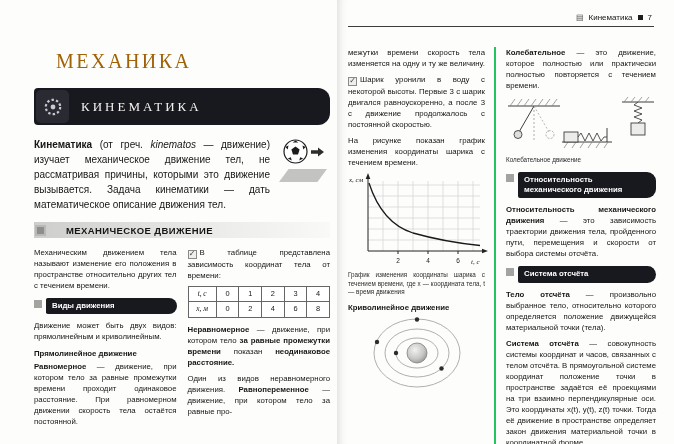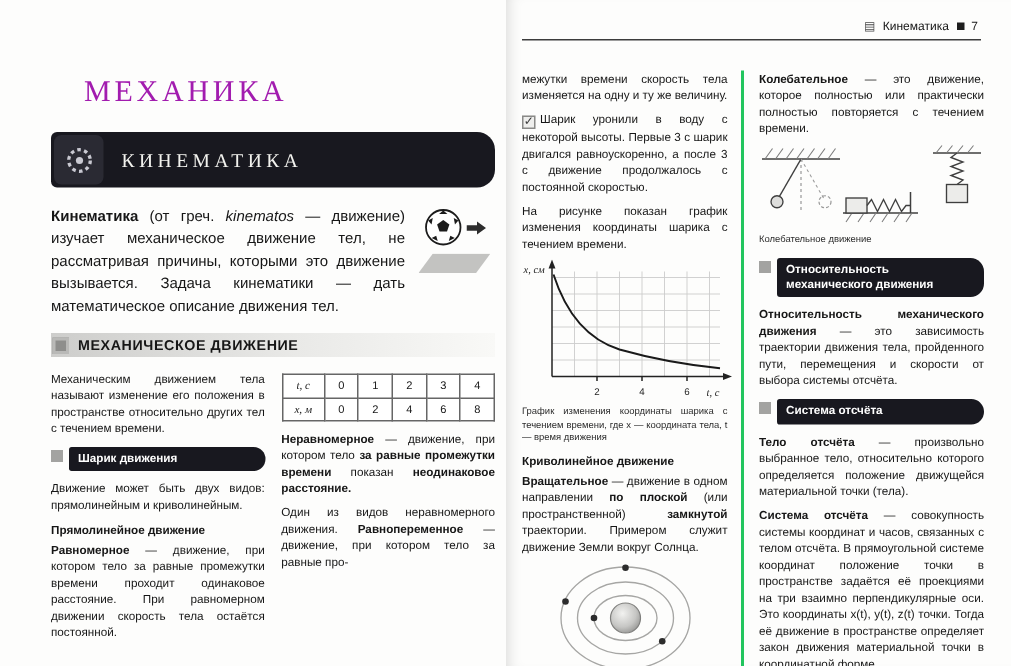--- a/index.html
+++ b/index.html
@@ -4,32 +4,32 @@
 <style>
   * { margin:0; padding:0; box-sizing:border-box; }
   html,body { width:674px; height:444px; }
   body { font-family:"Liberation Sans", sans-serif; background:#f4f4f2; color:#161616; }
   .spread { display:flex; width:674px; height:444px; background:#fdfdfc; overflow:hidden; position:relative; }
   .page { height:444px; position:relative; }
   .left-page { width:337px; padding:12px 6px 6px 34px; }
   .right-page { width:337px; padding:10px 20px 6px 11px; box-shadow:inset 9px 0 10px -8px rgba(0,0,0,0.16); }
 
   
-  .main-title { font-family:"Liberation Serif", serif; font-size:20px; font-weight:400; letter-spacing:2.5px; margin:38px 0 0 22px; color:#a21caf; }
+  .main-title { font-family:"Liberation Serif", serif; font-size:20px; font-weight:400; letter-spacing:2.5px; margin:38px 0 0 22px; color:#a16207; }
   .kin-banner { margin-top:15px; width:296px; height:37px; background:#18181f; border-radius:4px 12px 12px 4px; display:flex; align-items:center; gap:12px; padding-left:2px; }
   .kin-icon { width:33px; height:33px; background:#2a2a33; border-radius:5px; display:flex; align-items:center; justify-content:center; flex:none; }
   .kin-title { color:#f2f2ee; font-family:"Liberation Serif", serif; font-size:13px; letter-spacing:3px; }
 
   .intro-block { margin-top:12px; width:296px; overflow:hidden; }
   .fig-ball { float:right; width:54px; margin:2px 0 2px 6px; display:flex; flex-direction:column; align-items:center; gap:5px; }
   .ball-row { display:flex; align-items:center; gap:3px; }
   .plane { width:48px; height:13px; background:#c3c3c1; clip-path:polygon(20% 0, 100% 0, 80% 100%, 0 100%); }
   .intro-text { font-size:10px; line-height:1.5; text-align:justify; }
 
-  .section-bar { margin-top:10px; width:296px; height:16px; display:flex; align-items:center; gap:6px; background:linear-gradient(90deg,#cdcdcb 0%, #e9e9e7 55%, #f9f9f7 100%); padding-left:1px; }
+  .section-bar { margin-top:10px; width:296px; height:16px; display:flex; align-items:center; gap:20px; background:linear-gradient(90deg,#cdcdcb 0%, #e9e9e7 55%, #f9f9f7 100%); padding-left:1px; }
   .sec-sq { width:11px; height:11px; background:#8e8e8c; border:2px solid #b9b9b7; flex:none; }
   .section-title { font-size:9.5px; font-weight:bold; letter-spacing:0.4px; }
 
   .cols { display:flex; gap:11px; margin-top:9px; width:296px; }
   .col { flex:1; font-size:7.8px; line-height:1.42; text-align:justify; }
   .col p, .rcol1 p, .rcol2 p { margin-bottom:5px; }
   .sub-head { font-weight:bold; margin-bottom:2px !important; }
 
   .badge, .dark-header { display:flex; align-items:flex-start; margin:7px 0 6px; }
   .badge-sq { width:8px; height:8px; background:#a3a3a1; margin:2px 4px 0 0; flex:none; }
@@ -101,28 +101,29 @@
       <span class="sec-sq"></span>
       <span class="section-title">МЕХАНИЧЕСКОЕ ДВИЖЕНИЕ</span>
     </div>
 
     <div class="cols">
 
       <div class="col">
         <p>Механическим движением тела называют изменение его положения в пространстве относительно других тел с течением времени.</p>
         <div class="badge">
           <span class="badge-sq"></span>
-          <span class="badge-bar">Шарик движения</span>
+          <span class="badge-bar">Виды движения</span>
         </div>
         <p>Движение может быть двух видов: прямолинейным и криволинейным.</p>
         <p class="sub-head">Прямолинейное движение</p>
         <p><b>Равномерное</b><span> — движение, при котором тело за равные промежутки времени проходит одинаковое расстояние. При равномерном движении скорость тела остаётся постоянной.</span></p>
       </div>
 
       <div class="col">
+        <p><span class="check">✓</span><span>В таблице представлена зависимость координат тела от времени:</span></p>
         <table class="coords">
           <tbody>
             <tr>
               <td class="rh">t, c</td>
               <td>0</td>
               <td>1</td>
               <td>2</td>
               <td>3</td>
               <td>4</td>
             </tr>
@@ -188,21 +189,20 @@
             <text x="1" y="9" class="axis-lbl">x, см</text>
             <text x="123" y="91" class="axis-lbl">t, c</text>
             <text x="50" y="90" class="tick-lbl" text-anchor="middle">2</text>
             <text x="80" y="90" class="tick-lbl" text-anchor="middle">4</text>
             <text x="110" y="90" class="tick-lbl" text-anchor="middle">6</text>
           </svg>
         </div>
         <p class="fig-caption">График изменения координаты шарика с течением времени, где x — координата тела, t — время движения</p>
 
         <p class="sub-head">Криволинейное движение</p>
-        <p><b>Вращательное</b><span> — движение в одном направлении </span><b>по плоской</b><span> (или пространственной) </span><b>замкнутой</b><span> траектории. Примером служит движение Земли вокруг Солнца.</span></p>
 
         <div class="solar-fig">
           <svg width="90" height="74" viewBox="0 0 90 74">
             <defs>
               <radialGradient id="sunGrad" cx="40%" cy="35%" r="75%">
                 <stop offset="0%" stop-color="#f2f2f0"></stop>
                 <stop offset="60%" stop-color="#c6c6c4"></stop>
                 <stop offset="100%" stop-color="#8d8d8b"></stop>
               </radialGradient>
             </defs>

